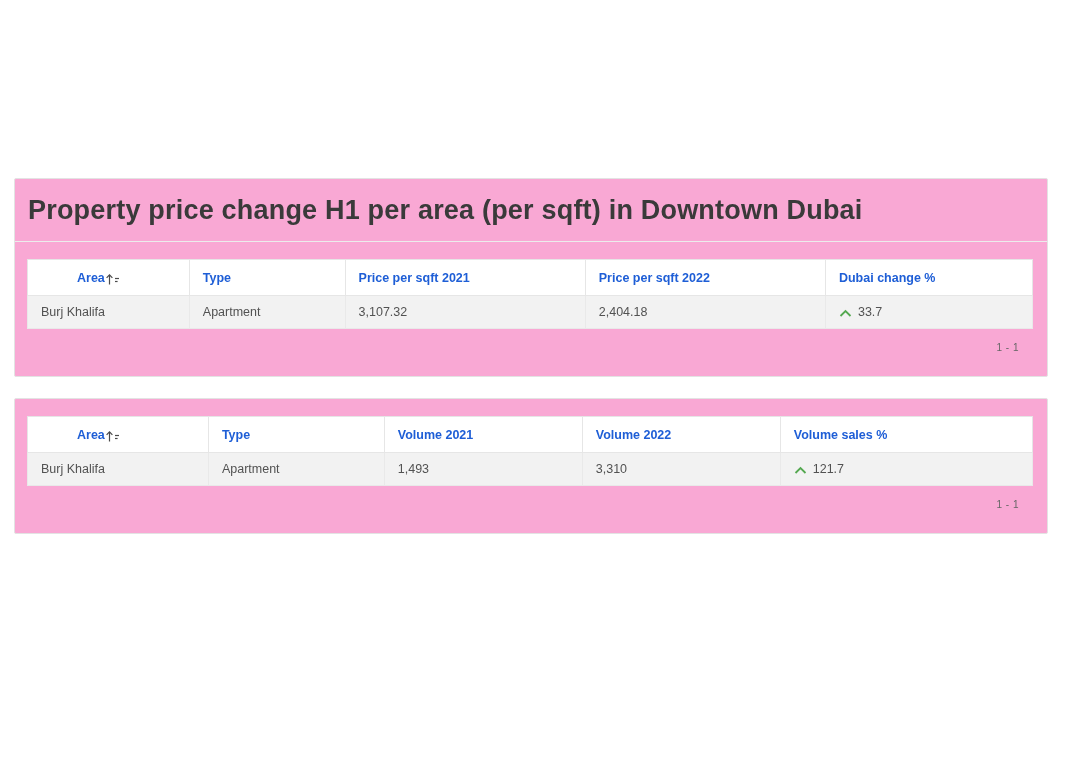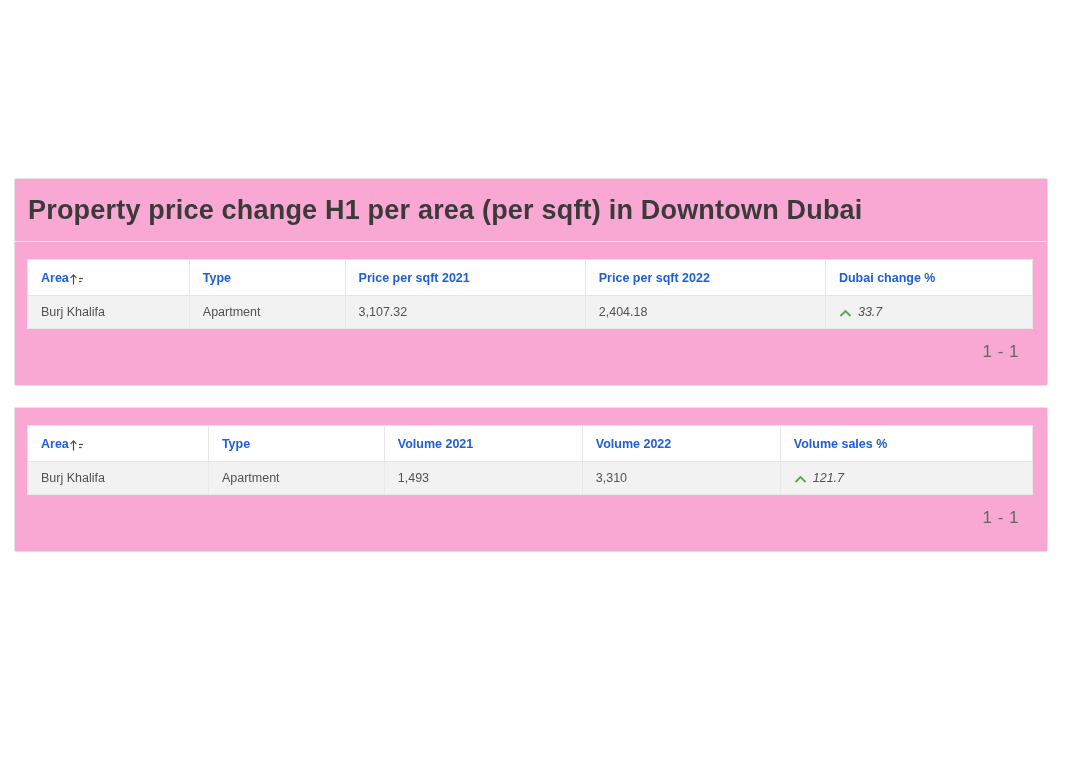--- a/index.html
+++ b/index.html
@@ -58,27 +58,27 @@
   }
   .data-table td{
     border:1px solid #e9e9e9;
     background:var(--row-bg);
     padding:9px 13px;
     font-size:12.5px;
     color:var(--cell-text);
     height:33px;
     white-space:nowrap;
   }
-  .th-inner{display:inline-flex;align-items:center;gap:0;}
+  .th-inner{display:inline-flex;align-items:center;gap:0;margin-left:36px;}
   .sort-icon{display:inline-flex;color:#4a4a4a;position:relative;top:1px;}
   .trend-icon{display:inline-flex;color:var(--positive-green);margin-right:6px;position:relative;top:1px;}
-  .change-cell{display:flex;align-items:center;font-style:italic;}
+  .change-cell{display:flex;align-items:center;}
   .pagination{
     text-align:right;
-    font-size:17px;
+    font-size:10px;
     color:var(--muted-text);
     padding:13px 14px 23px 0;
     letter-spacing:.5px;
   }
 </style>
 </head>
 <body>
 
 <div class="stage">
 

